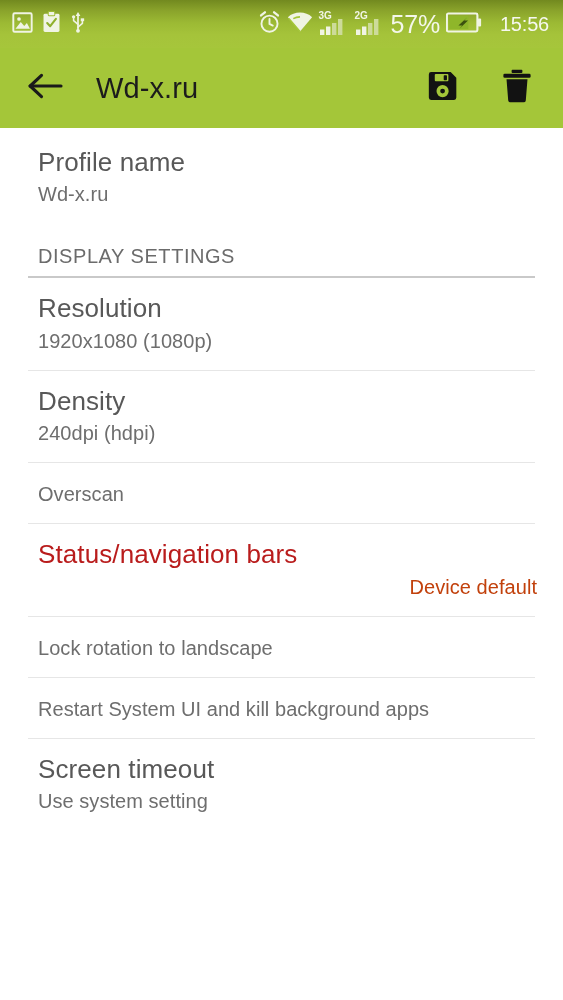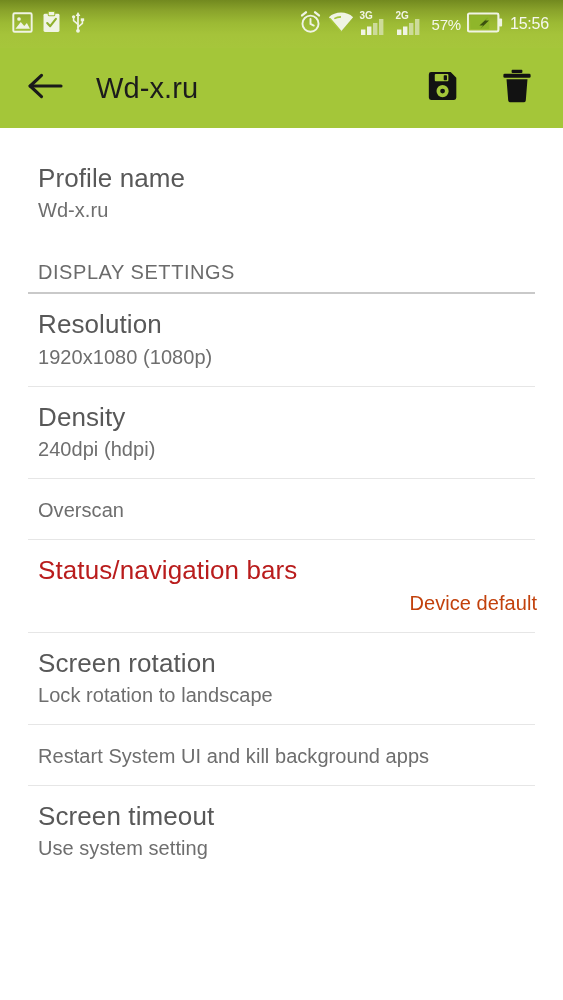--- a/index.html
+++ b/index.html
@@ -46,32 +46,32 @@
   .status-spacer { flex: 1 1 auto; }
   .status-right {
     display: flex;
     align-items: center;
     gap: 6px;
     flex: 0 0 auto;
     padding-right: 2px;
   }
   .sb-icon { display: block; }
   .sb-battery-pct {
-    font-size: 15px;
+    font-size: 25px;
     line-height: 1;
     color: #f4f7ea;
     letter-spacing: -0.2px;
     font-weight: 400;
   }
   .sb-clock {
-    font-size: 16px;
+    font-size: 20px;
     line-height: 1;
     color: #f6f8ef;
     letter-spacing: -0.2px;
-    margin-left: 1px;
+    margin-left: 12px;
     font-weight: 400;
   }
   .signal-group {
     display: flex;
     align-items: flex-end;
     position: relative;
     height: 24px;
   }
   .signal-label {
     position: absolute;
@@ -128,21 +128,21 @@
     flex: 0 0 auto;
     cursor: pointer;
     margin-left: 26px;
   }
 
   
   .content {
     position: relative;
     width: 100%;
     background: #ffffff;
-    padding-top: 20px;
+    padding-top: 4px;
   }
 
   .pref {
     position: relative;
     padding: 15px 26px 16px 38px;
     background: #ffffff;
     cursor: pointer;
   }
   .pref-title {
     font-size: 26px;
@@ -343,21 +343,20 @@
     </div>
     <div class="divider"></div>
 
     <div class="pref disabled">
       <div class="pref-title">Status/navigation bars</div>
       <div class="pref-summary">Device default</div>
     </div>
     <div class="divider"></div>
 
     <div class="pref">
-      <div class="pref-title">Screen rotation</div>
       <div class="pref-summary">Lock rotation to landscape</div>
     </div>
     <div class="divider"></div>
 
     <div class="pref">
       <div class="pref-summary">Restart System UI and kill background apps</div>
     </div>
     <div class="divider"></div>
 
     <div class="pref">

